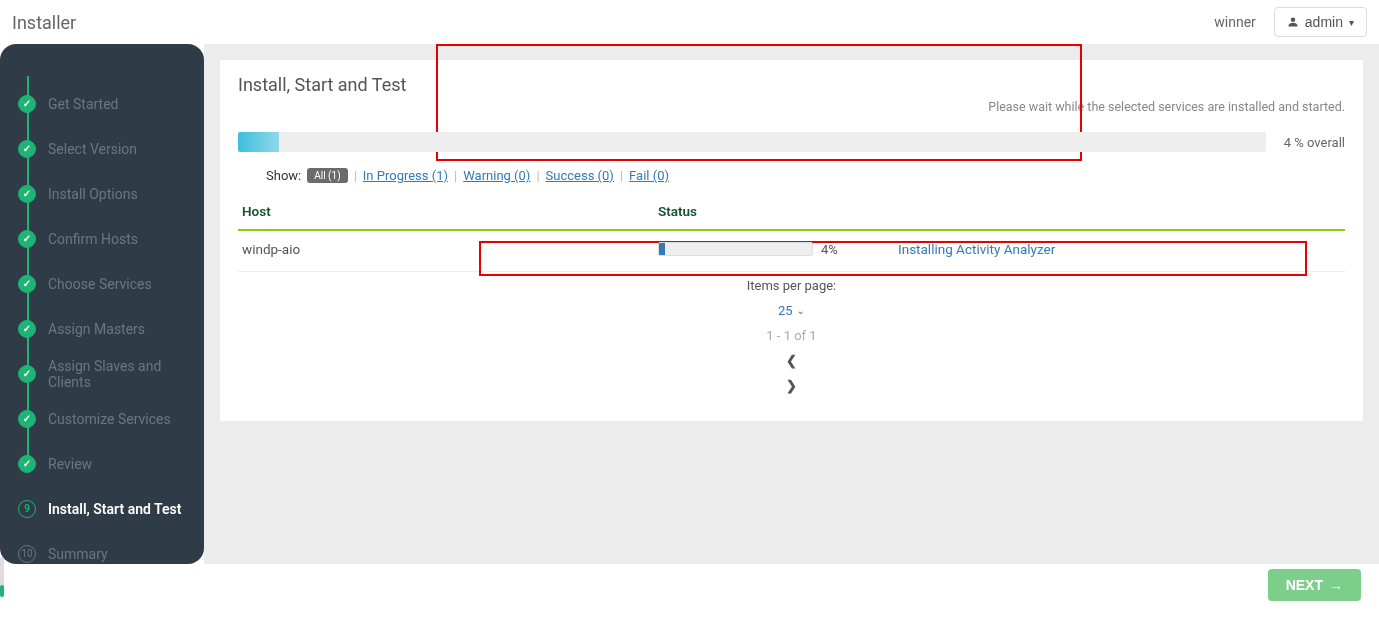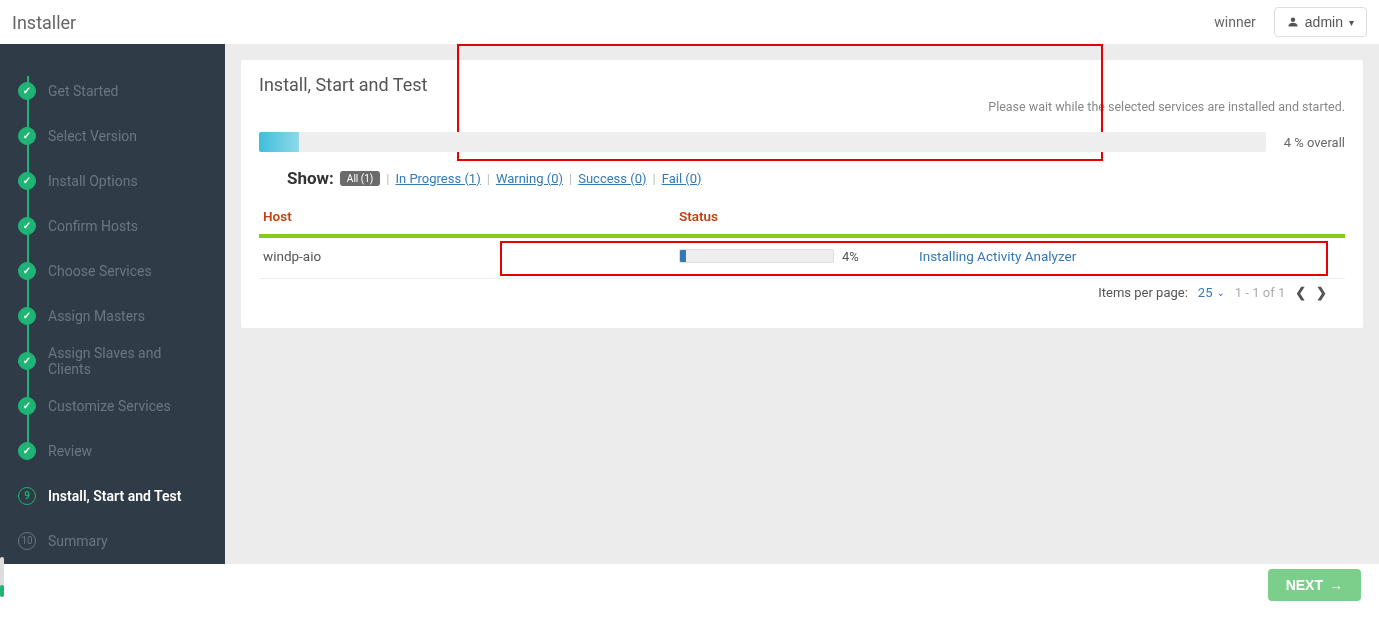--- a/index.html
+++ b/index.html
@@ -5,55 +5,55 @@
   * { box-sizing: border-box; margin: 0; padding: 0; }
   body { font-family: -apple-system, BlinkMacSystemFont, "Segoe UI", Roboto, Arial, sans-serif; width: 1379px; height: 620px; background: #fff; color: #333; }
   .header { height: 44px; display: flex; align-items: center; justify-content: space-between; padding: 0 12px; }
   .header-title { color: #666; font-size: 18px; font-weight: 400; }
   .header-right { display: flex; align-items: center; gap: 18px; }
   .cluster-text { color: #666; font-size: 14px; }
   .user-btn { display:flex; align-items:center; gap:6px; padding: 6px 12px; border:1px solid #ddd; border-radius:4px; background:#fff; color:#555; font-size:14px; cursor:pointer;}
   .user-btn svg { width:12px; height:12px; fill:#555;}
   .caret { font-size:10px; color:#555; }
   .body { display:flex; height:520px; }
-  .sidebar { width:225px; background:#2f3b46; color:#6c7681; padding-top:24px; position:relative;}
+  .sidebar { width:204px; background:#2f3b46; color:#6c7681; padding-top:37px; position:relative;border-radius:16px;}
   .steps { list-style:none; position:relative; }
   .step { display:flex; align-items:center; gap:12px; padding:0 18px; height:45px; font-size:14px; color:#6c7681; cursor:pointer;}
   .step.active { color:#fff; font-weight:600;}
   .step.done .step-circle { background:#1eb475; color:#fff; border-color:#1eb475;}
   .step-circle { width:18px; height:18px; border-radius:50%; border:1.5px solid #6c7681; display:flex; align-items:center; justify-content:center; font-size:10px; color:#6c7681; background:transparent; z-index:1; flex-shrink:0;}
   .step.active .step-circle { border-color:#1eb475; color:#1eb475; background:#2f3b46;}
   .step-line { position:absolute; left:27px; top:32px; width:2px; background:#1eb475; height:382px;}
   .content { flex:1; background:#ececec; padding:16px; position:relative;}
   .panel { background:#fff; border-radius:2px; padding:0px;}
   .panel-top { padding:14px 18px 6px; }
   .panel-title { font-size:18px; color:#555; font-weight:400; margin-bottom:4px;}
   .panel-sub { font-size:12.5px; color:#888;text-align:right;}
   .overall-row { display:flex; align-items:center; gap:18px; padding:12px 18px;}
   .overall-bar { flex:1; height:20px; background:#eee; border-radius:2px; overflow:hidden; position:relative;}
   .overall-fill { height:100%; background:linear-gradient(90deg,#3fbedb,#8fd9e8); width:4%;}
   .overall-label { font-size:13px; color:#666; white-space:nowrap;}
   .show-row { padding:4px 46px 10px; font-size:13px; color:#333; display:flex; align-items:center; gap:6px;}
-  .show-label { font-weight:700; font-size:17px;}
+  .show-label { font-weight:400; font-size:13px;}
   .badge-all { background:#6b6b6b; color:#fff; padding:2px 7px; border-radius:3px; font-size:10px;}
   .filter-link { color:#337ab7; text-decoration:underline; font-size:13px; cursor:pointer;}
   .sep { color:#bbb;}
   .table-wrap { padding:0 18px 10px;}
   .th-row, .td-row { display:flex; font-size:13.5px; }
-  .th-row { color:#c2410c; font-weight:600; border-bottom:4px solid #84cc16; padding:10px 0;}
+  .th-row { color:#14532d; font-weight:600; border-bottom:2px solid #84cc16; padding:10px 0;}
   .td-row { color:#555; padding:10px 0 14px; align-items:center;}
   .col-host { flex:0 0 420px; padding-left:4px;}
   .col-status { flex:0 0 240px;}
   .col-msg { flex:1;}
   .row-bar { display:flex; align-items:center; gap:8px; }
   .mini-bar { width:155px; height:14px; background:#eee; border:1px solid #ddd; border-radius:2px; position:relative; overflow:hidden;}
   .mini-fill { height:100%; background:#337ab7; width:4%;}
   .row-pct { font-size:13px; color:#555;}
   .msg-link { color:#337ab7; font-size:13.5px; cursor:pointer;}
-  .pager { display:flex; justify-content:flex-end; align-items:center; gap:10px; padding:6px 18px 18px; border-top:1px solid #eee; font-size:13px; color:#555;}
+  .pager { display:flex; justify-content:flex-end; align-items:center; gap:10px; padding:6px 18px 18px; border-top:1px solid #eee; font-size:13px; color:#555;flex-direction:column;}
   .pager .sel { color:#337ab7; display:flex; align-items:center; gap:4px;}
   .pager .gray { color:#aaa;}
   .chev { font-weight:bold; color:#555; cursor:pointer; }
   .redbox1 { position:absolute; border:2.5px solid #e60000; left:232px; top:0px; width:646px; height:117px; pointer-events:none;}
   .redbox2 { position:absolute; border:2.5px solid #e60000; left:275px; top:197px; width:828px; height:35px; pointer-events:none;}
   .footer { height:41px; display:flex; align-items:center; justify-content:flex-end; padding:0 18px; background:#fff; position:relative;}
   .next-btn { background:#7ccf8a; color:#fff; padding:8px 18px; border:none; border-radius:4px; font-size:14px; font-weight:600; cursor:pointer; display:flex; align-items:center; gap:6px;}
   .mini-prog { position:absolute; left:0; bottom:8px; width:4px; height:40px; background:#ddd; border-radius:2px;}
   .mini-prog-fill{ position:absolute; left:0; bottom:8px; width:4px; height:12px; background:#1eb475; border-radius:2px;}
   .check::before { content:"✓"; font-size:10px; font-weight:700;}

